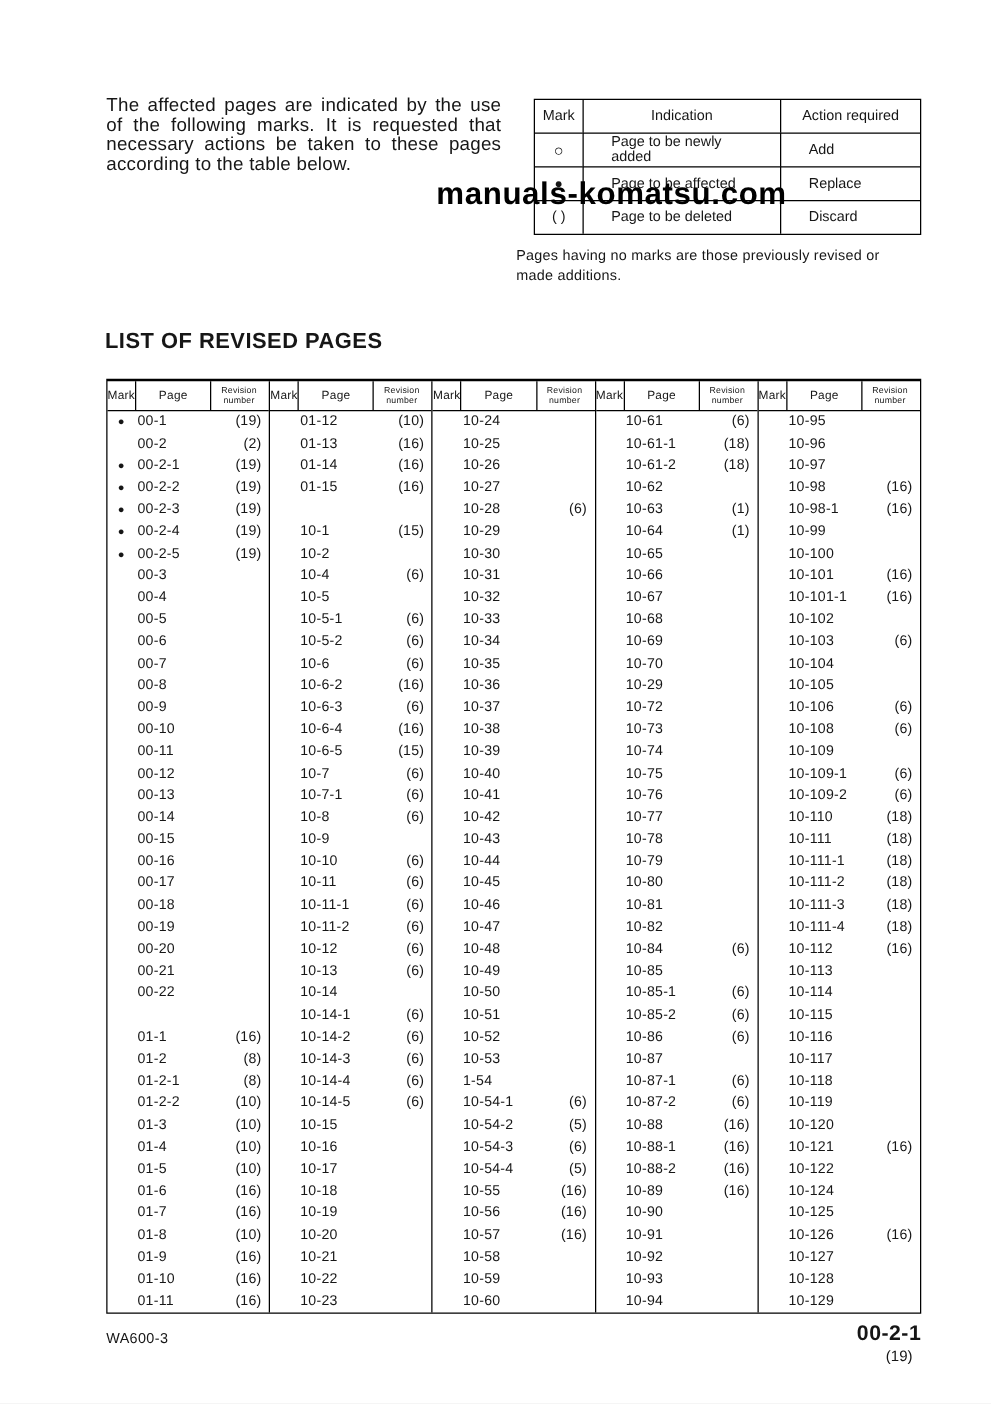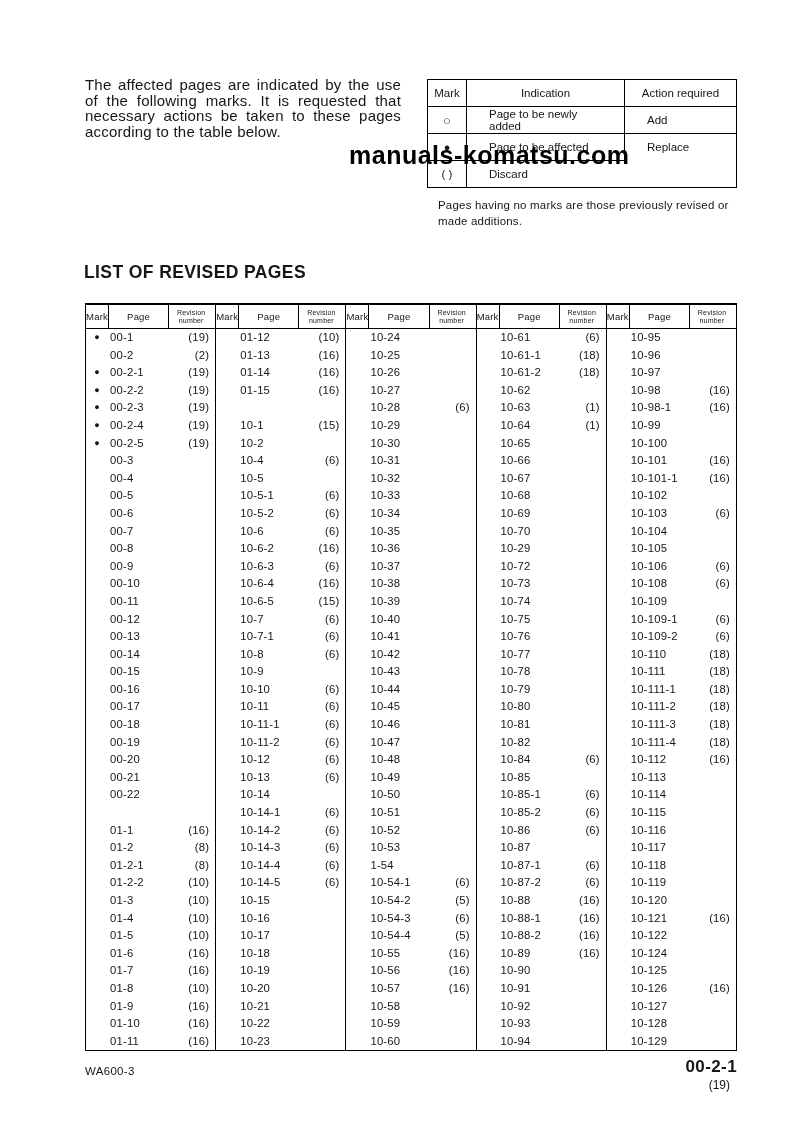--- a/index.html
+++ b/index.html
@@ -38,21 +38,21 @@
     padding:0 22px;height:26px;
   }
   .mt-cell.first-col{border-left:none;}
   .mt-cell.first-row{border-top:none;}
   .mt-head{justify-content:center;padding:0 2px;}
   .mt-mark{justify-content:center;padding:0;}
   .mt-mark-circle{font-size:13px;}
   .mt-mark-dot{font-size:11px;}
   
   .note{
-    position:absolute;left:438px;top:198px;width:316px;
+    position:absolute;left:413px;top:198px;width:316px;
     font-size:11.5px;line-height:15.5px;letter-spacing:0.2px;
   }
   
   .list-title{
     position:absolute;left:84px;top:262px;width:652px;
     text-align:left;font-size:17.5px;font-weight:bold;letter-spacing:0.4px;
   }
   
   .rp-table{
     position:absolute;left:85px;top:303px;width:652px;
@@ -109,20 +109,21 @@
 
     <div class="mt-cell mt-mark first-col">
         <span class="mt-mark-dot">●</span>
       </div>
     <div class="mt-cell">Page to be affected</div>
     <div class="mt-cell">Replace</div>
 
     <div class="mt-cell mt-mark first-col">
         <span>(  )</span>
       </div>
+    <div class="mt-cell">Page to be deleted</div>
     <div class="mt-cell">Discard</div>
   </div>
 
   <div class="note">Pages having no marks are those previously revised or made additions.</div>
 
   <div class="list-title">LIST OF REVISED PAGES</div>
 
   <div class="rp-table">
     <div class="rp-groups" id="rp-groups">
         <div class="rp-group">

